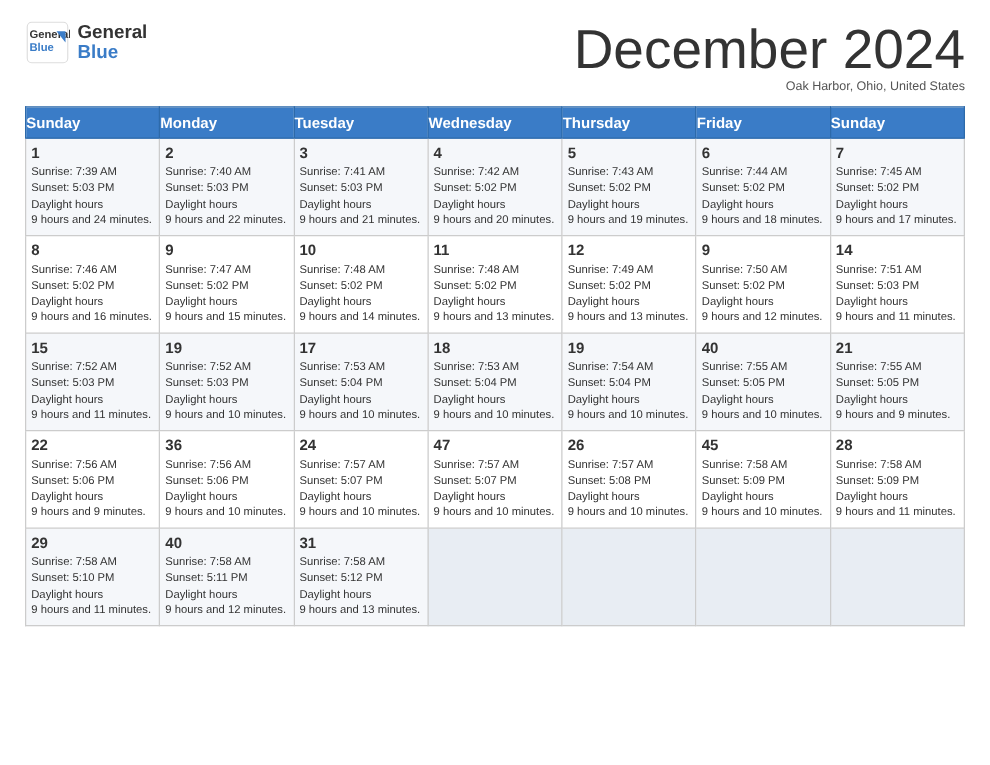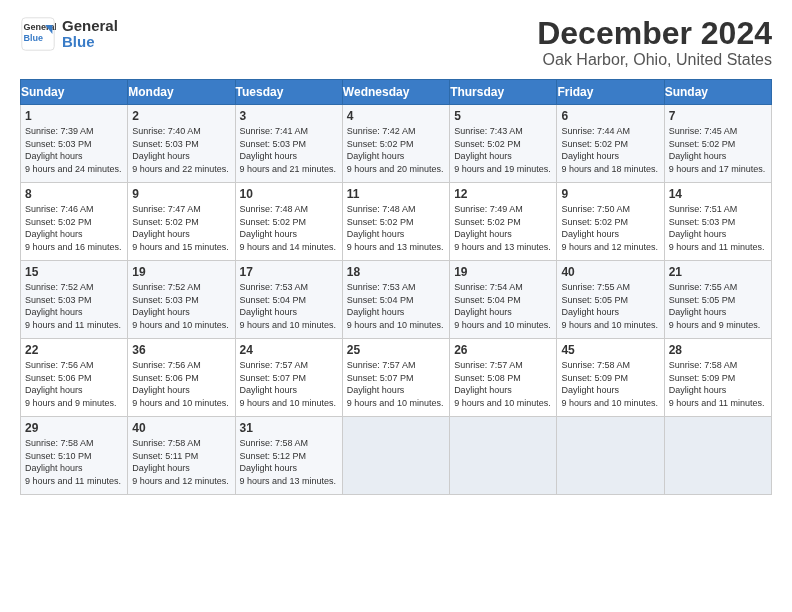--- a/index.html
+++ b/index.html
@@ -41,27 +41,27 @@
       color: #3a7cc7;
     }
     .logo-icon {
       width: 36px;
       height: 36px;
     }
     .title-block {
       text-align: right;
     }
     .month-title {
-      font-size: 32px;
-      font-weight: bold;
+      font-size: 44px;
+      font-weight: normal;
       color: #333;
       line-height: 1.1;
     }
     .location {
-      font-size: 16px;
+      font-size: 10px;
       color: #555;
     }
     table {
       width: 100%;
       border-collapse: collapse;
       table-layout: fixed;
     }
     thead th {
       background-color: #3a7cc7;
       color: #fff;
@@ -352,21 +352,21 @@
           <td>
         <span class="day-num">24</span>
         <div class="cell-text">
           Sunrise: 7:57 AM<br>
           Sunset: 5:07 PM<br>
           Daylight hours<br>
           9 hours and 10 minutes.
         </div>
       </td>
           <td>
-        <span class="day-num">25</span>
+        <span class="day-num">47</span>
         <div class="cell-text">
           Sunrise: 7:57 AM<br>
           Sunset: 5:07 PM<br>
           Daylight hours<br>
           9 hours and 10 minutes.
         </div>
       </td>
           <td>
         <span class="day-num">26</span>
         <div class="cell-text">

